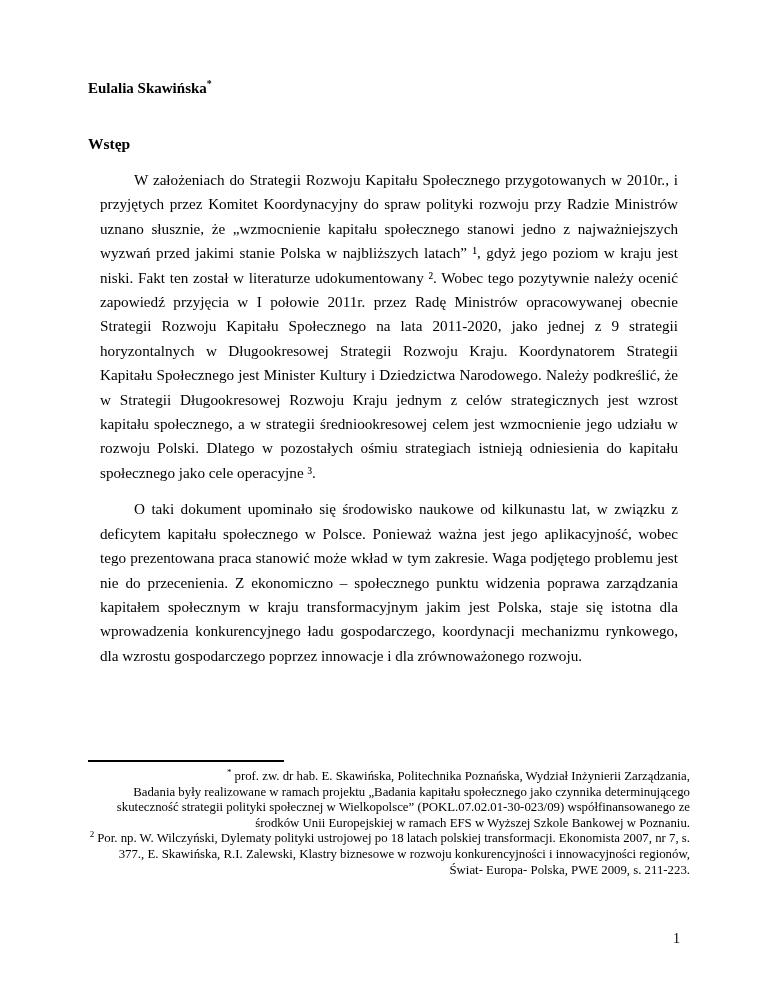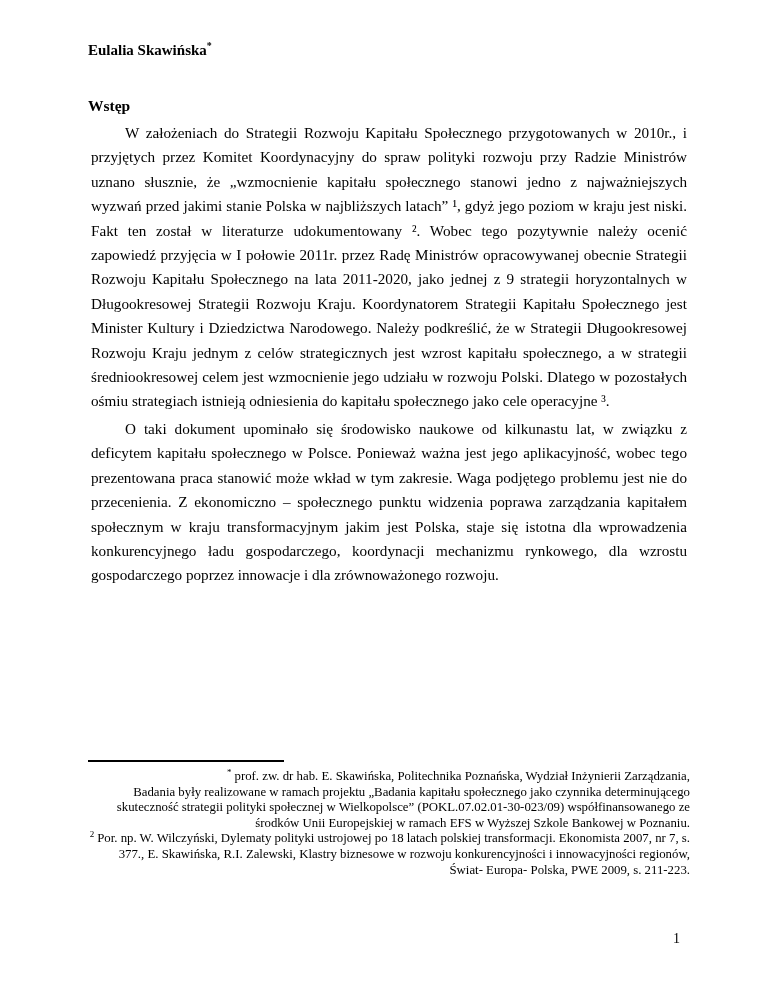--- a/index.html
+++ b/index.html
@@ -10,21 +10,21 @@
     background: #ffffff;
     color: #000000;
     font-family: "Liberation Serif", "DejaVu Serif", serif;
     overflow: hidden;
   }
   .content {
     position: absolute;
     left: 88px;
     right: 78px;
     top: 0;
-    padding-top: 40px;
+    padding-top: 78px;
   }
   .author {
     margin: 0;
     font-weight: bold;
     font-size: 15px;
     line-height: 20px;
   }
   .author sup {
     font-size: 10px;
     vertical-align: super;
@@ -45,21 +45,21 @@
   }
   .bodytext {
     margin-top: 0;
     font-size: 15.2px;
     line-height: 24.4px;
     text-align: justify;
     height: 556px;
     overflow: hidden;
   }
   .bodytext p {
-    margin: 3px;
+    margin: 12px;
     text-indent: 34px;
   }
   .bodytext p.cont {
     text-align-last: justify;
   }
   .footnotes {
     position: absolute;
     top: 760px;
     left: 88px;
     right: 78px;

